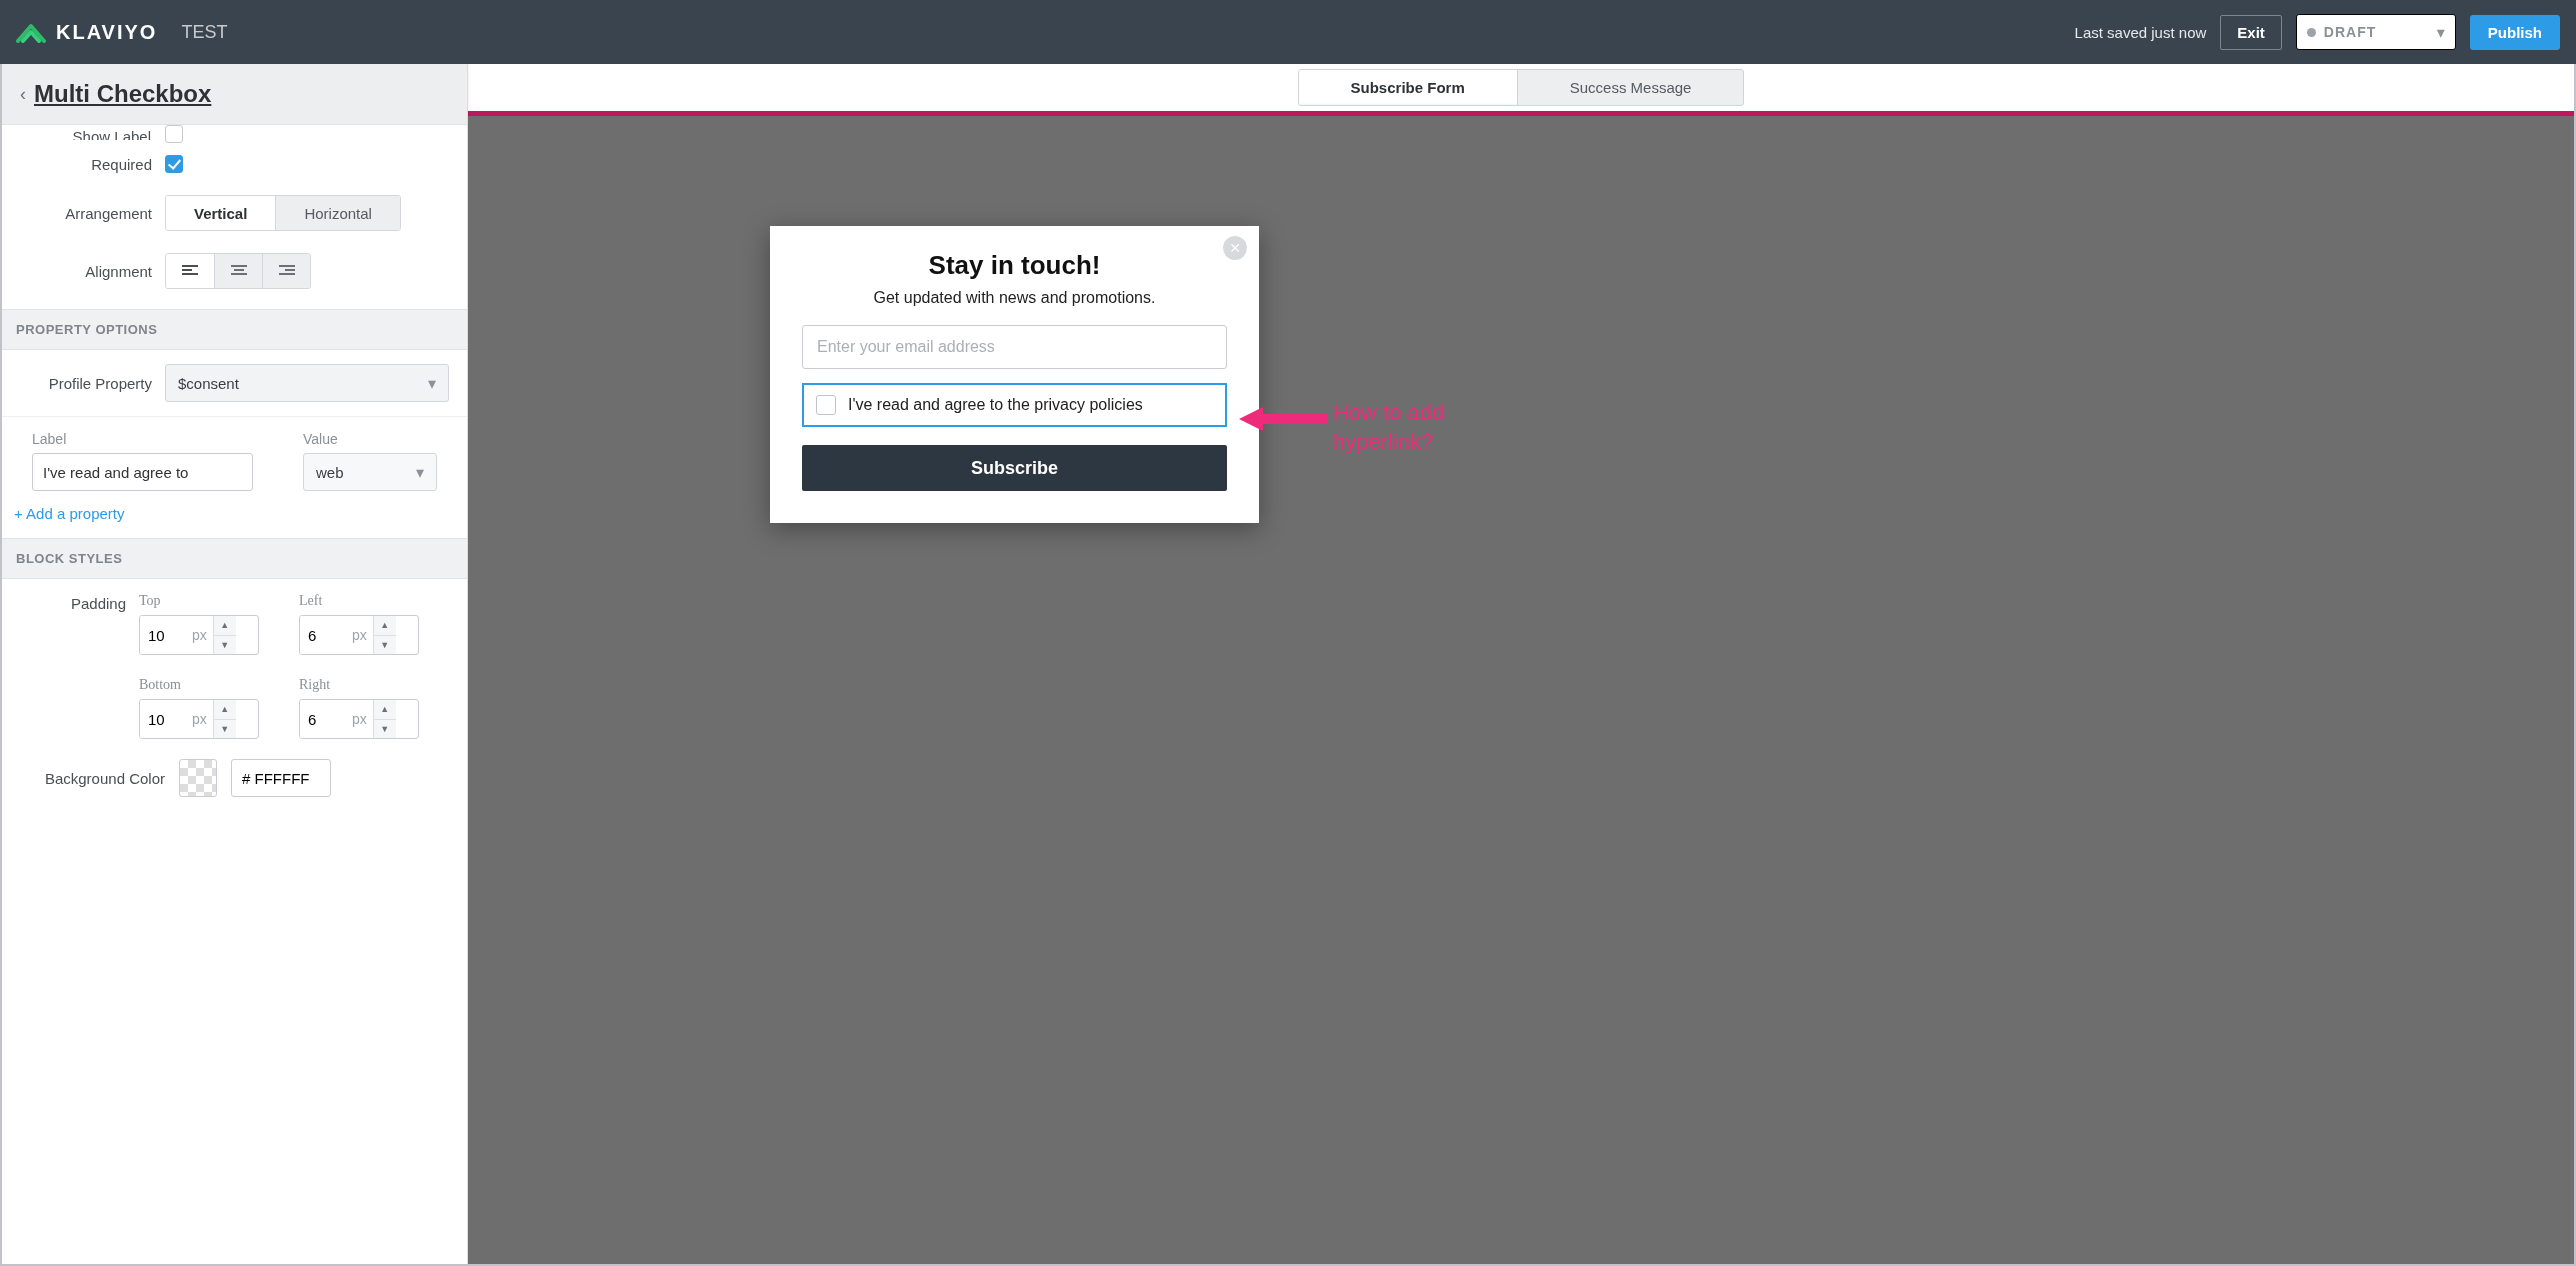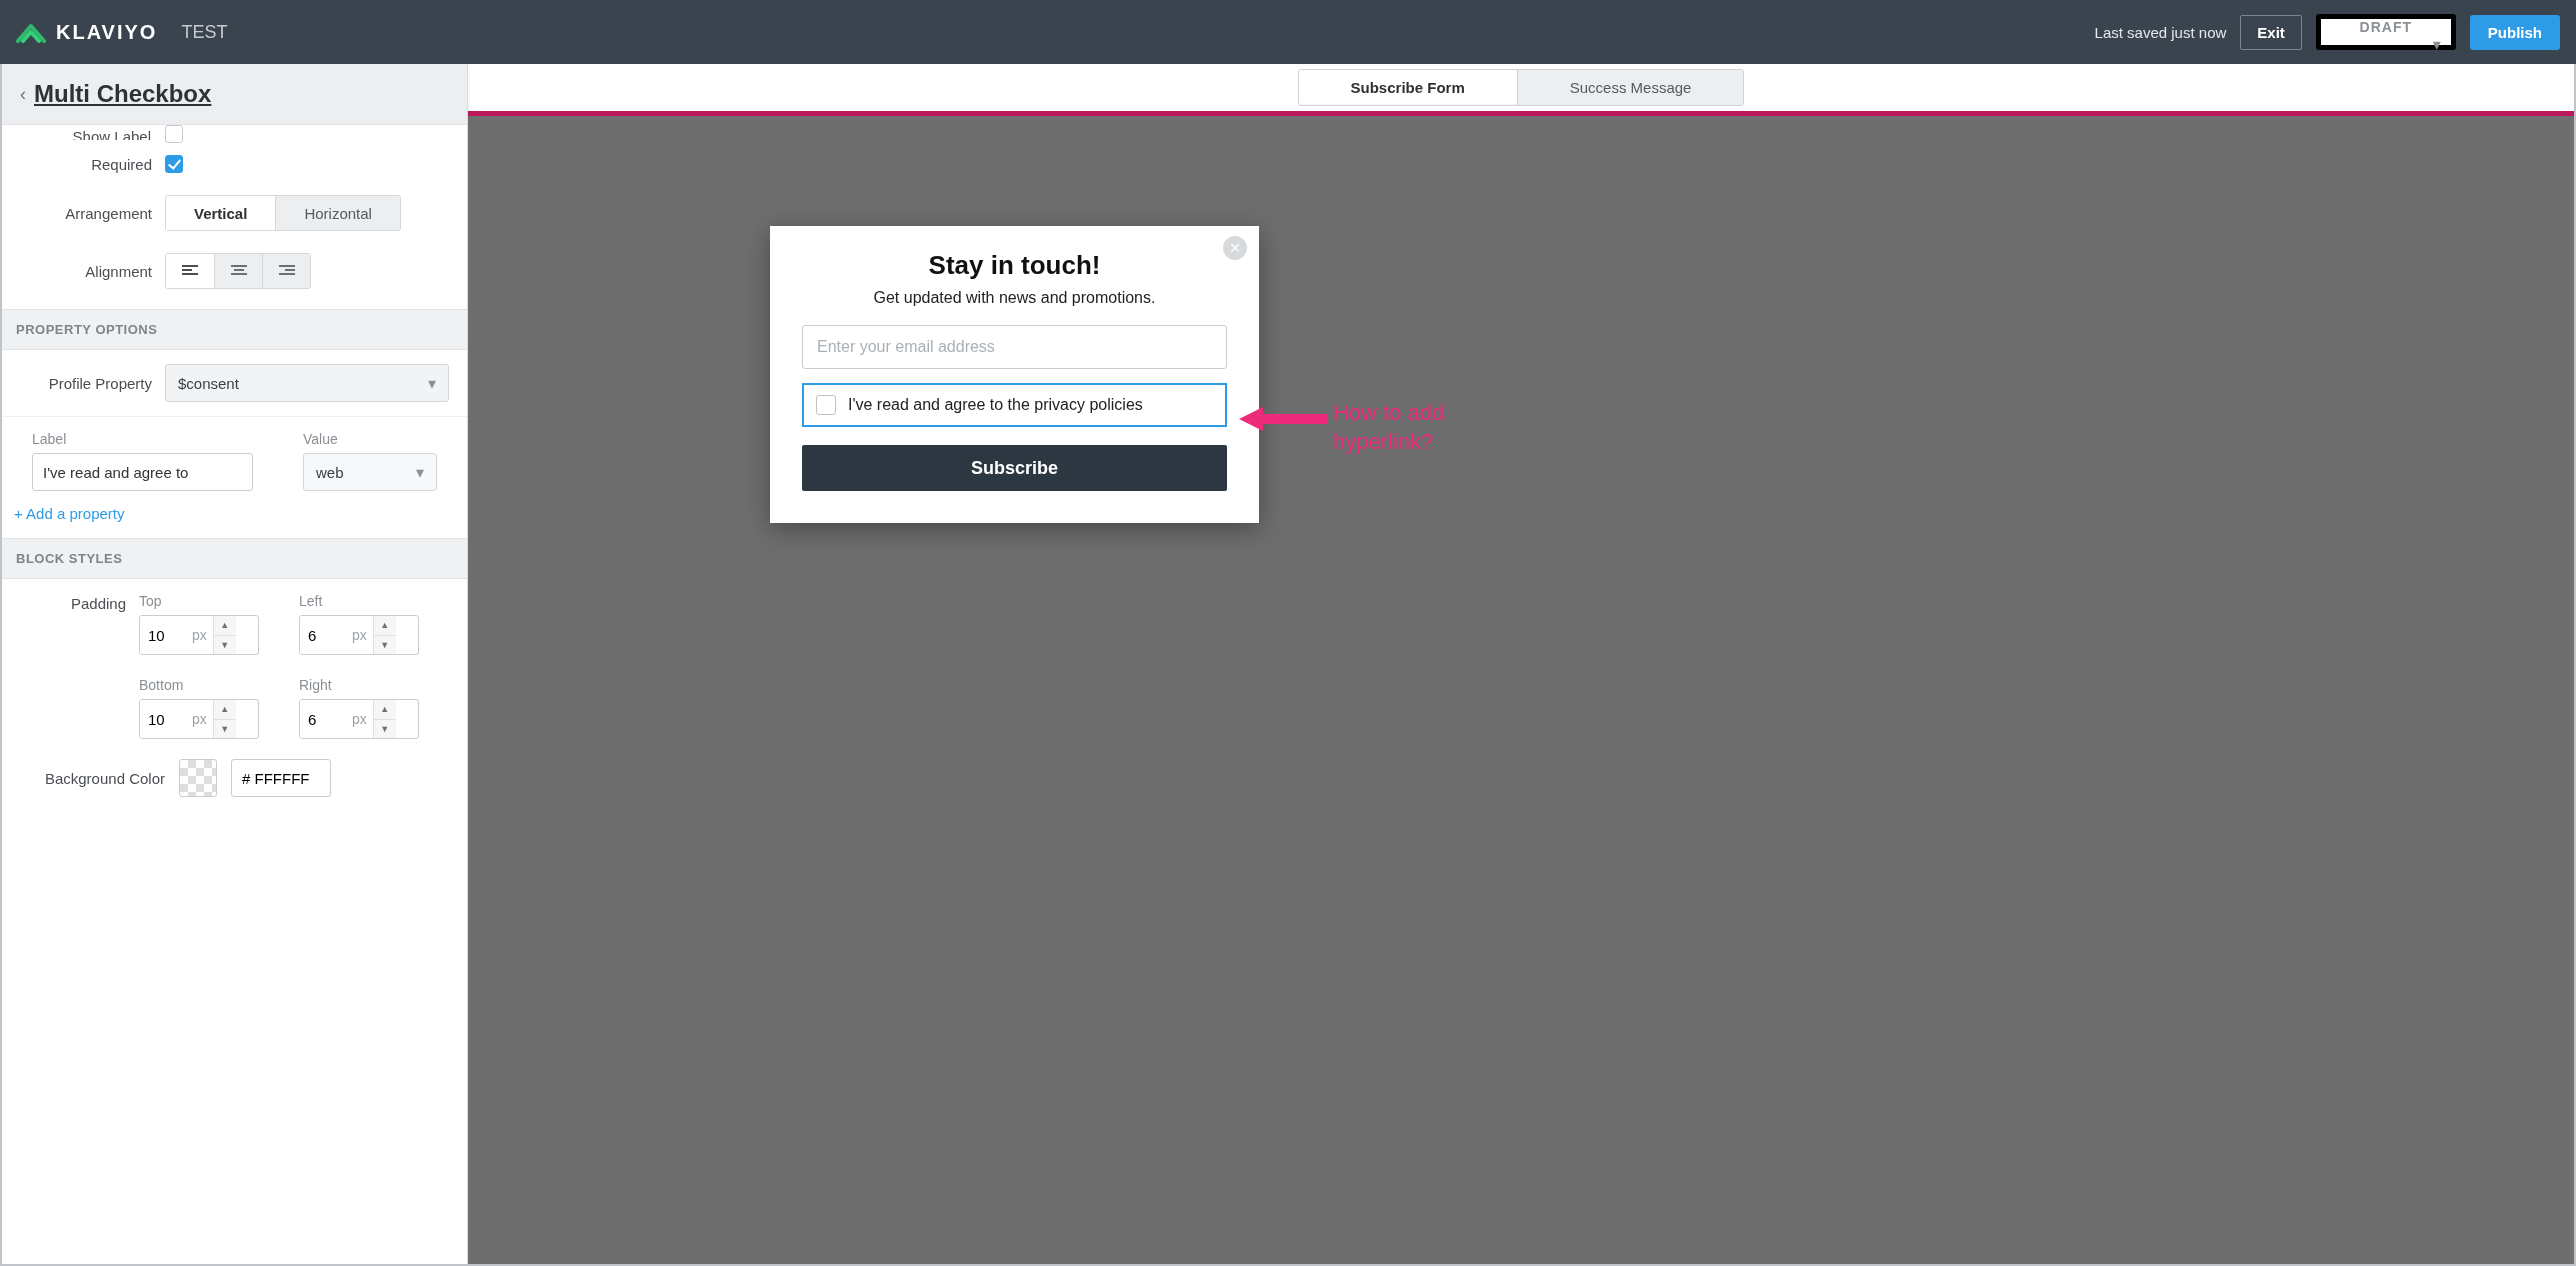--- a/index.html
+++ b/index.html
@@ -19,23 +19,23 @@
   .logo-icon svg { display: block; }
   .brand { font-weight: 700; letter-spacing: 2px; font-size: 20px; }
   .project-name { font-size: 18px; color: #c8cbce; margin-left: 24px; font-weight: 500; }
   .header-right { margin-left: auto; display: flex; align-items: center; gap: 14px; }
   .last-saved { font-size: 15px; color: #e6e8ea; }
   .btn-exit {
     background: transparent; border: 1px solid #7d8591; color: #fff;
     font-weight: 700; font-size: 15px; padding: 8px 16px; border-radius: 2px; cursor: pointer;
   }
   .status-select {
-    background: #fff; border: 5px solid #000000; border-radius: 3px;
-    height: 36px; width: 140px; display: flex; align-items: center; padding: 0 10px;
-    color: #555; cursor: pointer; position: relative; flex-direction: column;
+    background: #fff; border: 1px solid #000000; border-radius: 3px;
+    height: 36px; width: 160px; display: flex; align-items: center; padding: 0 10px;
+    color: #555; cursor: pointer; position: relative;
   }
   .status-dot { width: 9px; height: 9px; background: #9ea3a9; border-radius: 50%; margin-right: 8px; }
   .status-text { font-size: 14px; color: #8c9197; font-weight: 700; letter-spacing: 1px; }
   .btn-publish {
     background: #2e9be6; color: #fff; border: none; font-weight: 700;
     font-size: 15px; padding: 9px 18px; border-radius: 3px; cursor: pointer;
   }
 
   
   .main { flex: 1; display: flex; overflow: hidden; border: 2px solid #c0c4c8; border-top: none; }
@@ -95,21 +95,21 @@
 
   .subgrid { display: flex; gap: 50px; padding: 4px 30px 4px 30px; }
   .subcol { flex: 1; display: flex; flex-direction: column; gap: 6px; }
   .sublabel { font-size: 14px; color: #8a9096; }
   .text-input {
     height: 38px; border: 1px solid #c9cdd1; border-radius: 3px; padding: 0 10px; font-size: 15px; color: #333;
   }
   .link-add { color: #2e9be6; font-size: 15px; padding: 10px 12px 16px 12px; display: inline-block; cursor: pointer; }
 
   .pad-grid { display: grid; grid-template-columns: 1fr 1fr; column-gap: 40px; row-gap: 22px; padding-right: 30px; }
-  .pad-cell .sublabel { margin-bottom: 6px; }
+  .pad-cell .sublabel { margin-bottom: 6px; font-family: Liberation Serif, serif; }
   .stepper {
     display: flex; align-items: stretch; border: 1px solid #c9cdd1; border-radius: 3px; height: 40px; width: 120px; overflow: hidden;
   }
   .stepper input { border: none; width: 46px; padding: 0 8px; font-size: 15px; outline: none; }
   .stepper .unit { display:flex; align-items:center; padding: 0 6px; color: #9ea3a8; font-size: 14px; }
   .stepper .arrows { display:flex; flex-direction:column; border-left: 1px solid #dde1e5; }
   .stepper .arrows button { border: none; background:#f5f6f7; width: 22px; flex:1; font-size:9px; color:#6b7074; cursor:pointer; }
   .stepper .arrows button + button { border-top:1px solid #dde1e5; }
 
   .bg-row { display:flex; align-items:center; padding: 14px 18px 0 18px; gap: 14px; }

